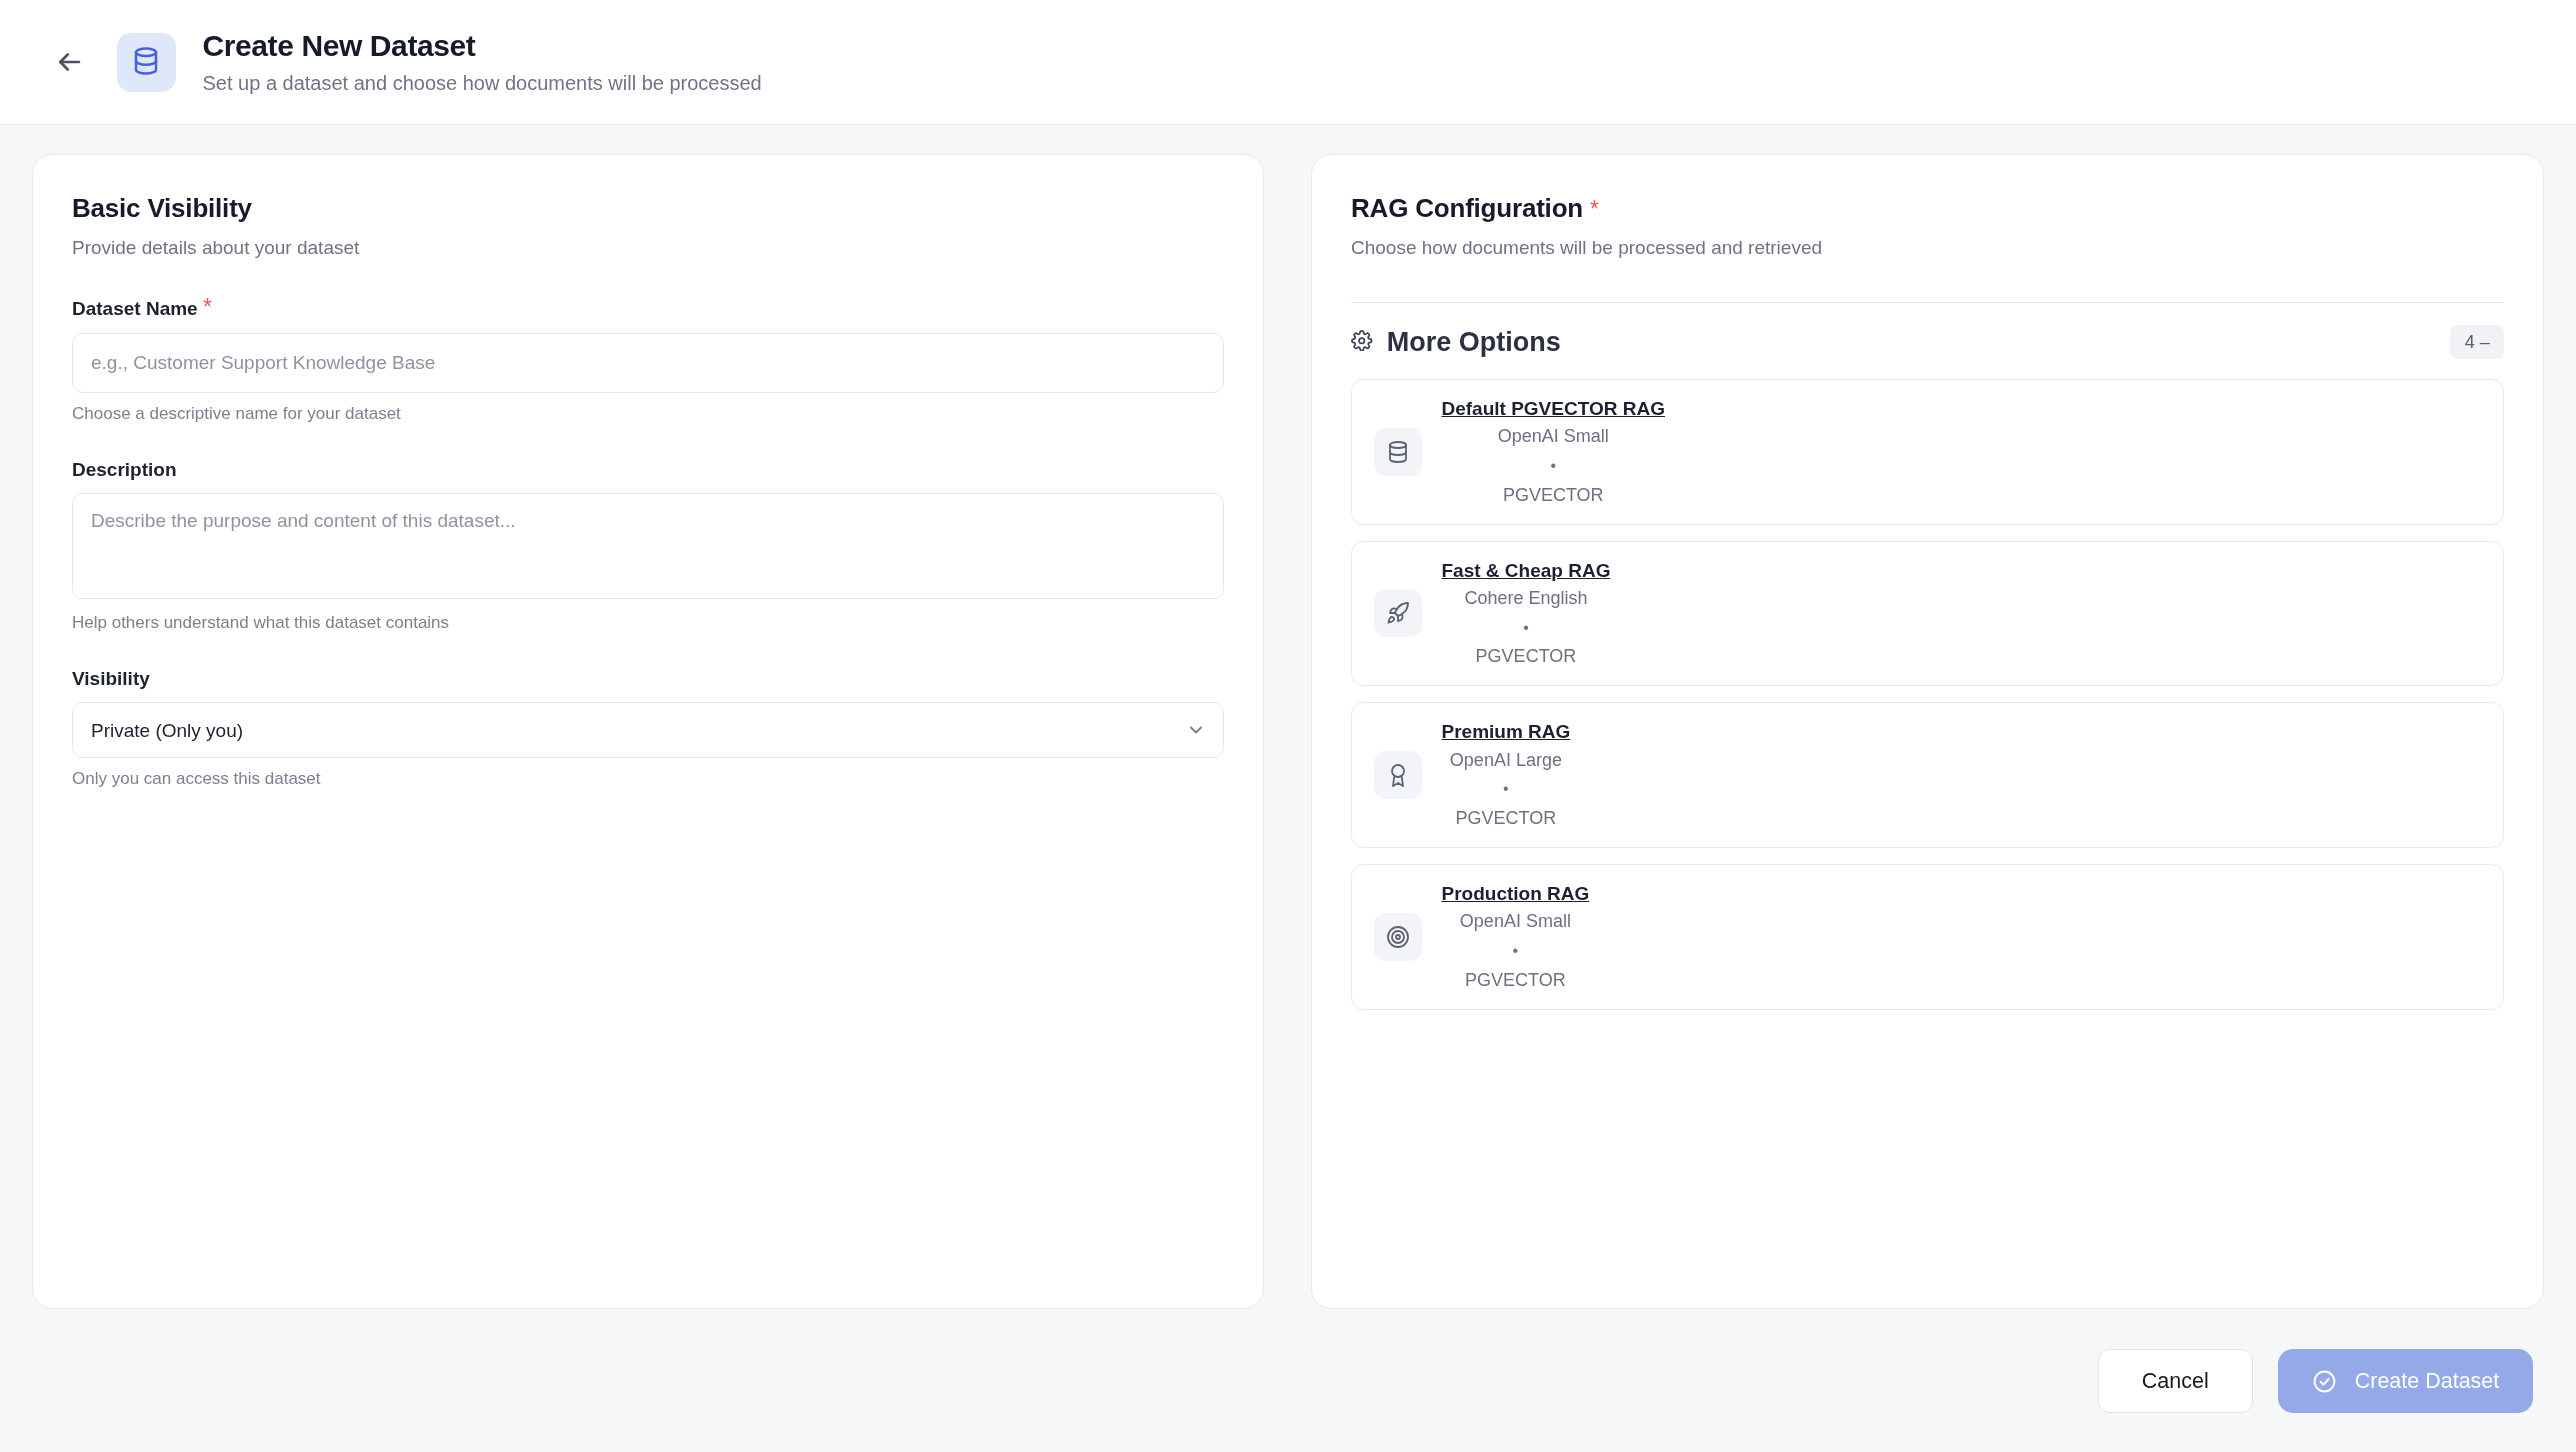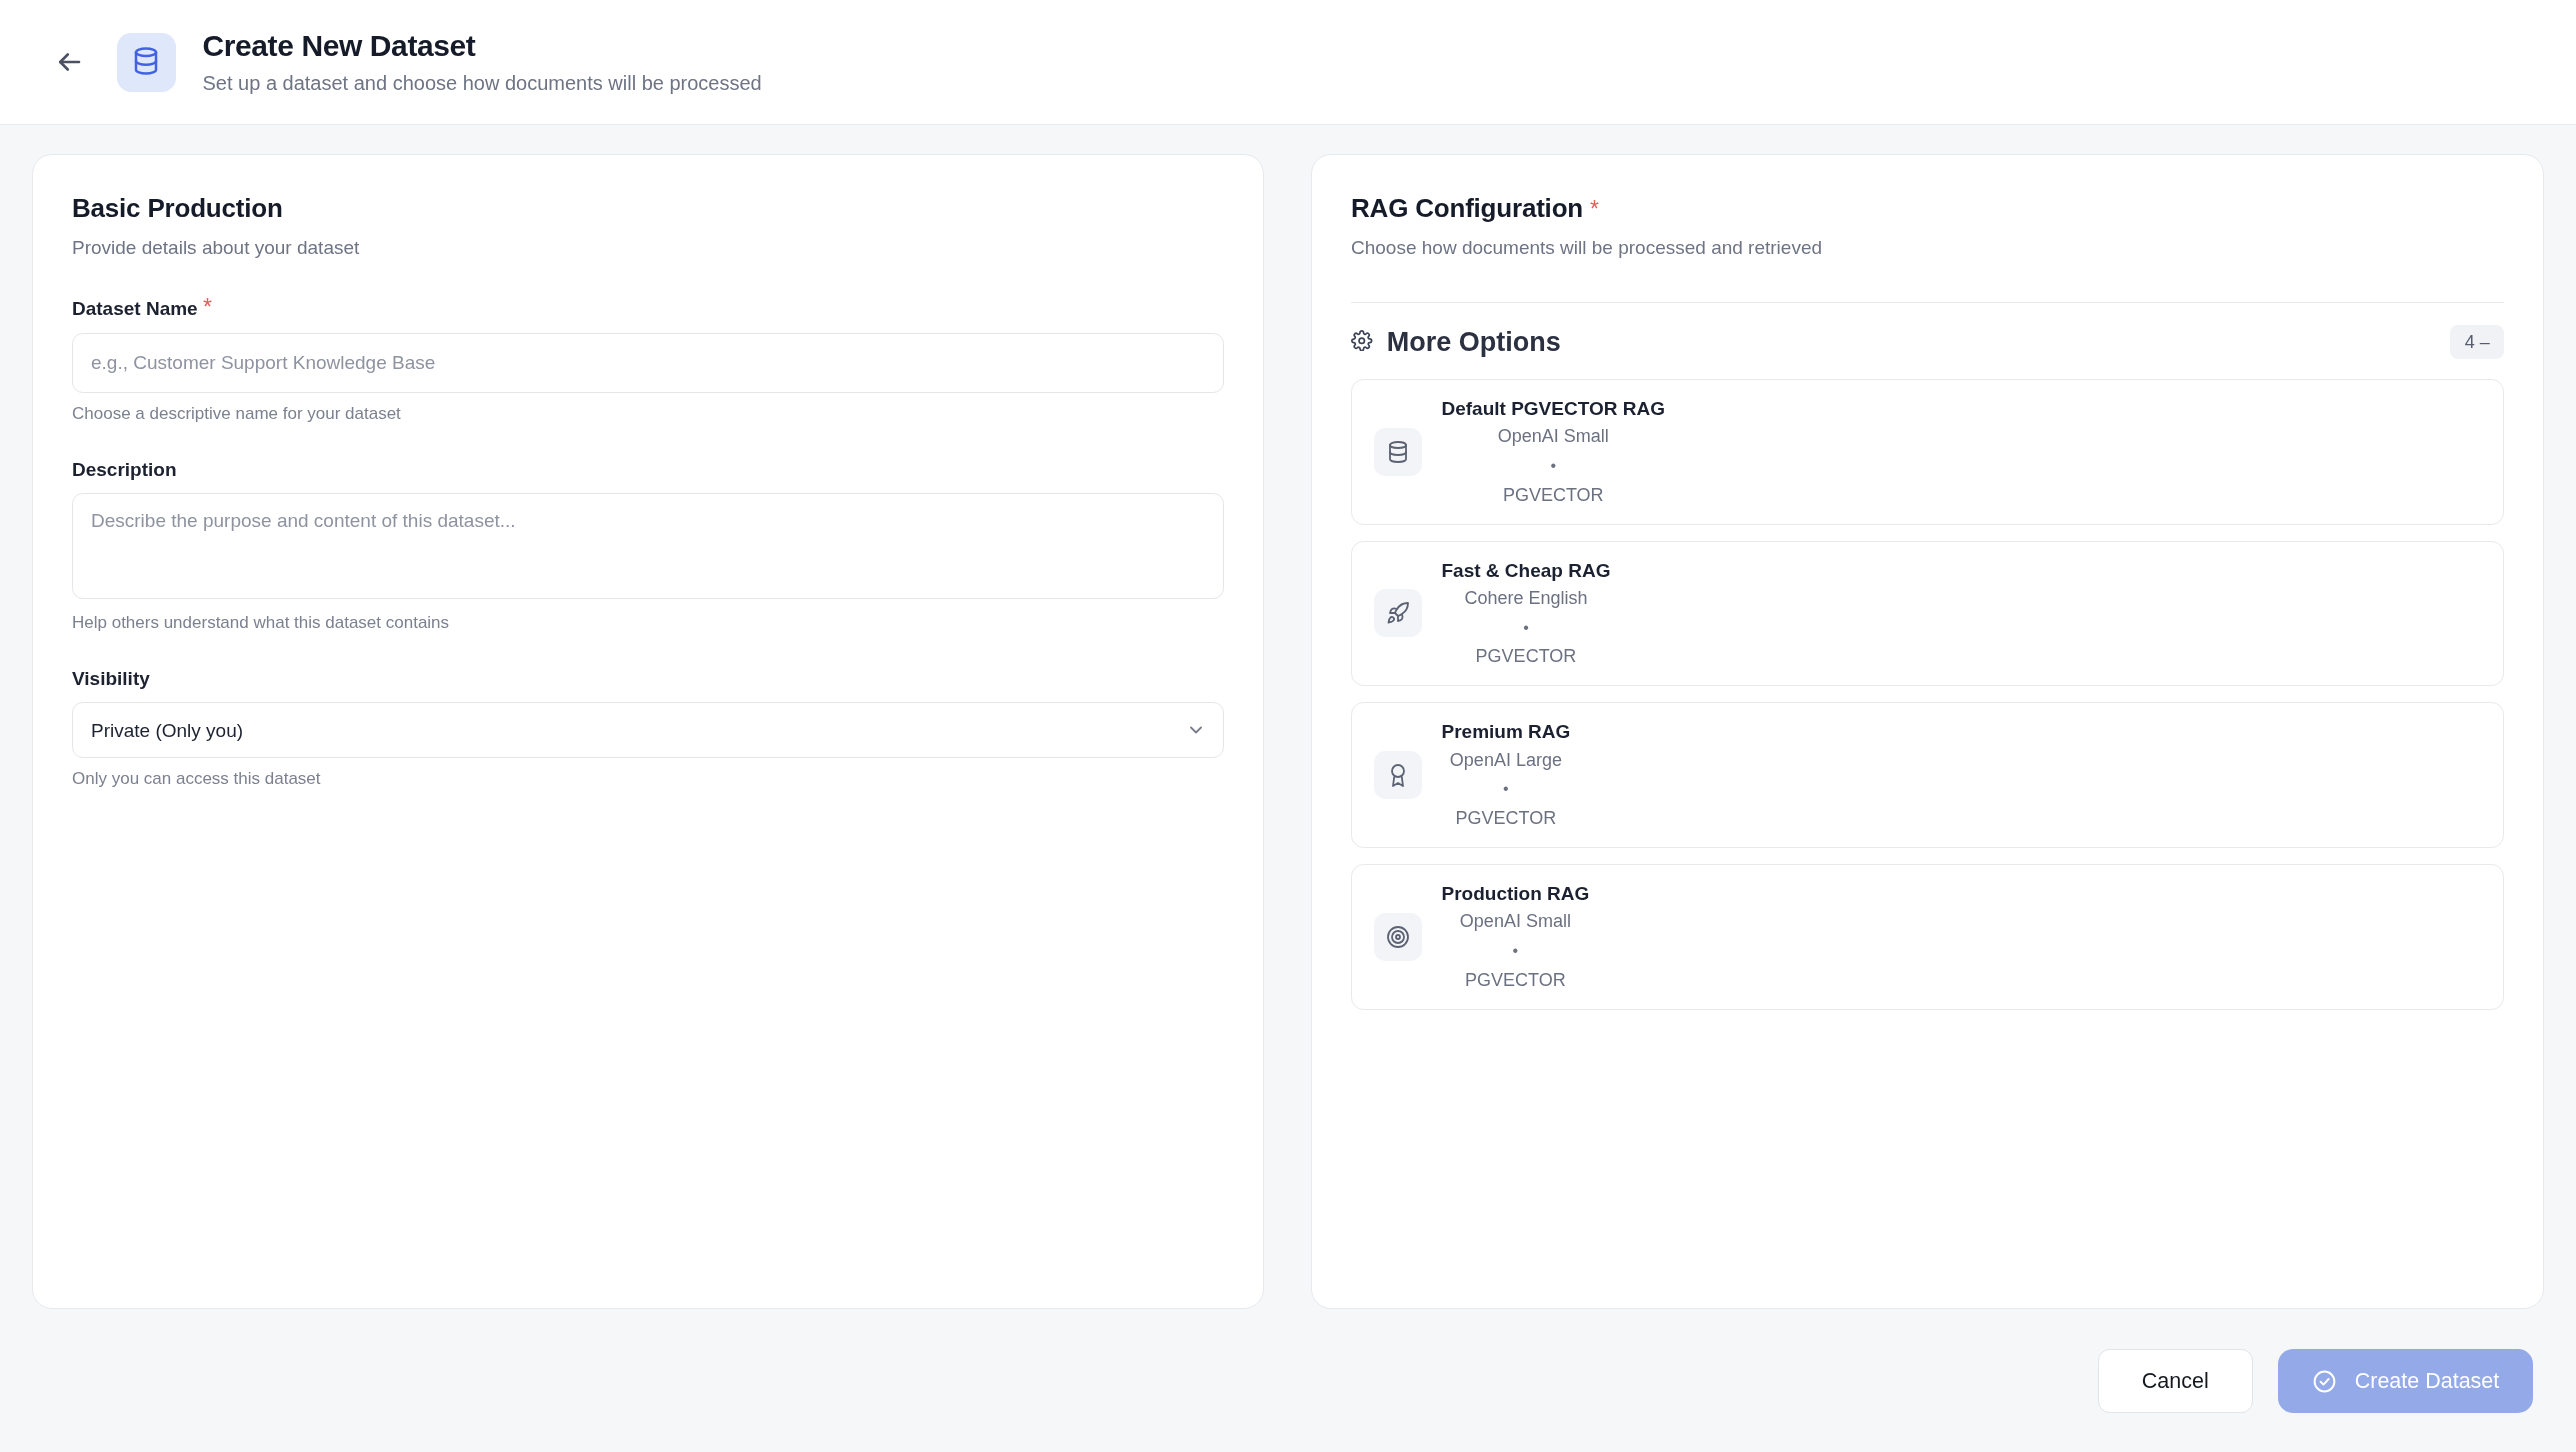--- a/index.html
+++ b/index.html
@@ -213,20 +213,21 @@
     align-items: center;
     justify-content: center;
     flex: 0 0 auto;
   }
 
   .rag-card-text { display: flex; flex-direction: column; gap: 6.3px; }
   .rag-card-name {
     font-size: 19px;
     font-weight: bold;
     color: #1b2130;
+    text-decoration: underline;
   }
   .rag-card-meta {
     font-size: 18px;
     color: #6b7180;
     display: flex;
     align-items: center;
     gap: 10.7px;
     flex-direction: column;
   }
   .meta-dot { font-size: 16px; line-height: 1; color: #6b7180; }
@@ -297,21 +298,21 @@
     <div id="page-subtitle">Set up a dataset and choose how documents will be processed</div>
   </div>
 </div>
 
 <div id="content-area">
 
   <div id="panels-row">
 
     <section class="panel" id="basic-info-panel">
 
-      <h2 class="panel-title">Basic Production</h2>
+      <h2 class="panel-title">Basic Visibility</h2>
       <p class="panel-subtitle">Provide details about your dataset</p>
 
       <div class="field-group">
         <label class="field-label">
           <span>Dataset Name</span>
           <span class="req-star">*</span>
         </label>
         <input class="text-input" type="text" placeholder="e.g., Customer Support Knowledge Base" style="">
         <div class="field-hint">Choose a descriptive name for your dataset</div>
       </div>

